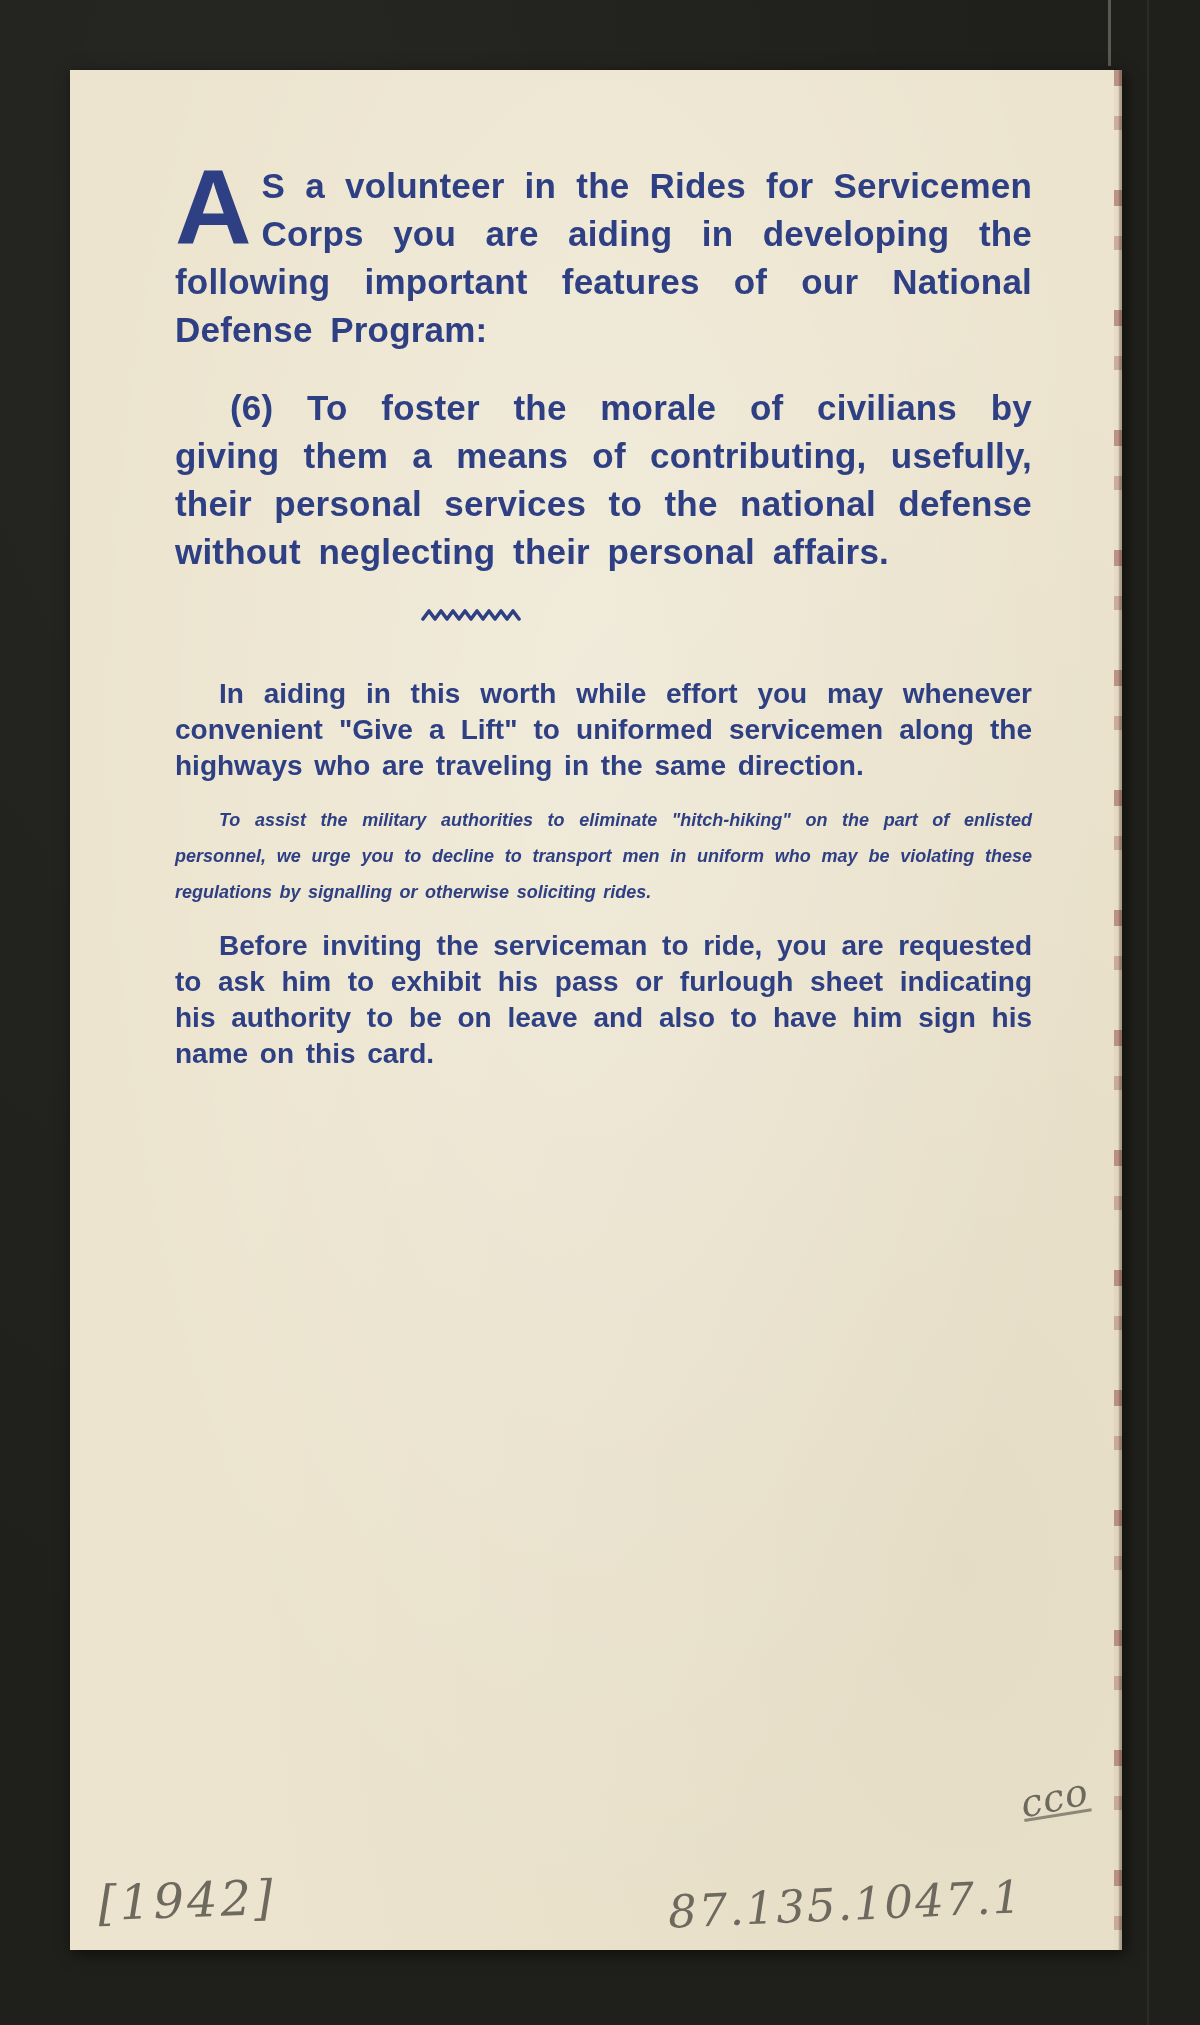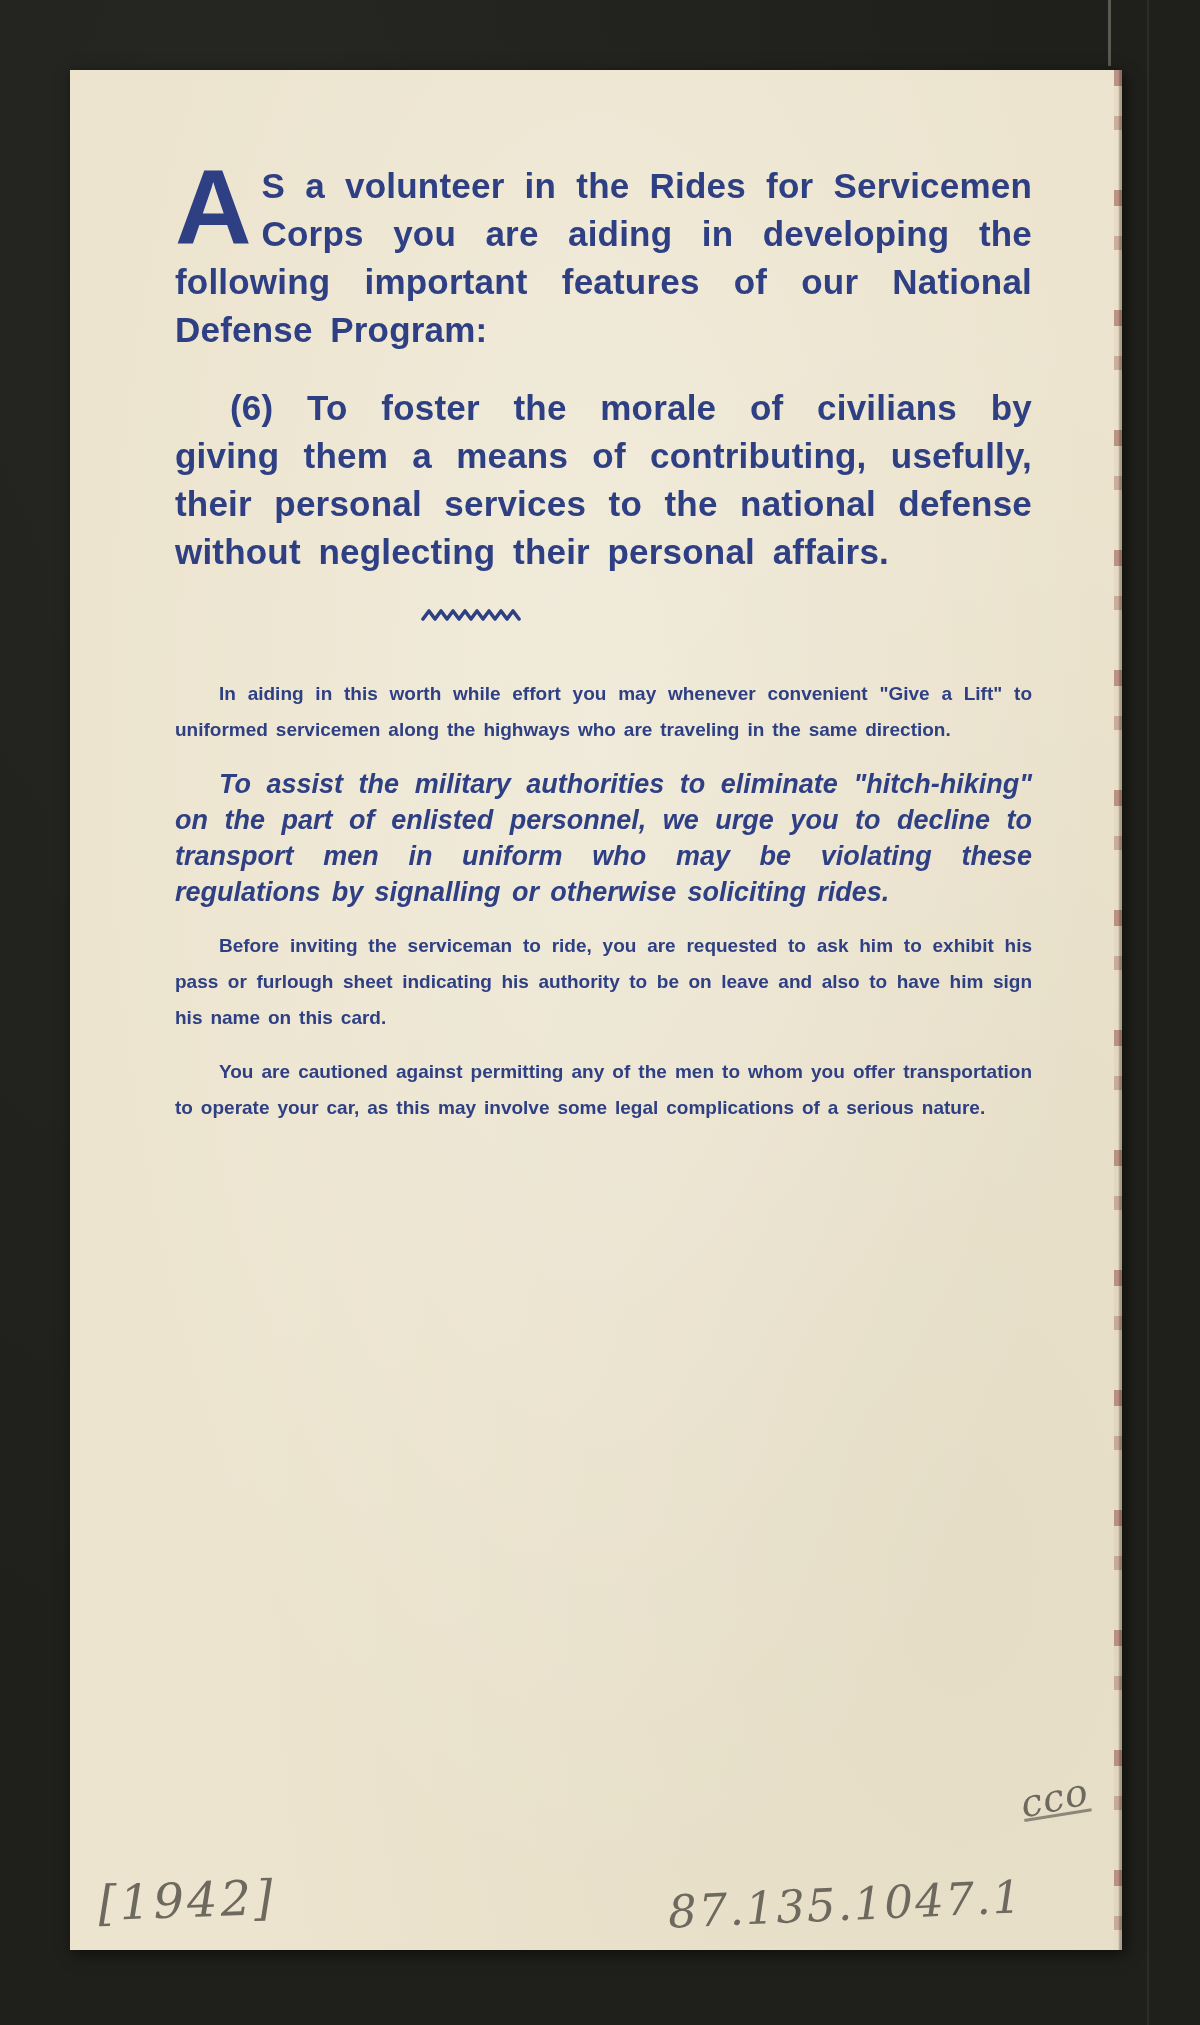--- a/index.html
+++ b/index.html
@@ -80,29 +80,29 @@
     line-height: 82px;
     padding: 4px 12px 0 0;
     font-weight: 700;
     letter-spacing: -2px;
   }
   .squiggle-wrap {
     margin: 24px 0 52px 245px;
     height: 18px;
   }
   .sm {
-    font-size: 19px;
+    font-size: 28px;
     line-height: 36px;
     word-spacing: 0.14em;
     text-indent: 44px;
     margin-bottom: 18px !important;
   }
   .bi {
     font-style: italic;
-    font-size: 27px;
+    font-size: 18px;
   }
   .hw {
     position: absolute;
     font-family: "DejaVu Serif", serif;
     font-style: italic;
     color: #6d695e;
     white-space: nowrap;
   }
   .hw-initials {
     left: 950px; top: 1706px;
@@ -153,21 +153,20 @@
         </svg>
       </div>
 
       <p class="sm">In aiding in this worth while effort you may whenever convenient "Give a Lift" to uniformed servicemen along the highways who are traveling in the same direction.</p>
 
 
       <p class="sm bi">To assist the military authorities to eliminate "hitch-hiking" on the part of enlisted personnel, we urge you to decline to transport men in uniform who may be violating these regulations by signalling or otherwise soliciting rides.</p>
 
       <p class="sm">Before inviting the serviceman to ride, you are requested to ask him to exhibit his pass or furlough sheet indicating his authority to be on leave and also to have him sign his name on this card.</p>
 
-      <p class="sm">You are cautioned against permitting any of the men to whom you offer transportation to operate your car, as this may involve some legal complications of a serious nature.</p>
 
 
     </div>
 
     <span class="hw hw-initials">cco</span>
 
     <span class="hw hw-year">[1942]</span>
 
     <span class="hw hw-accession">87.135.1047.1</span>
   </div>

